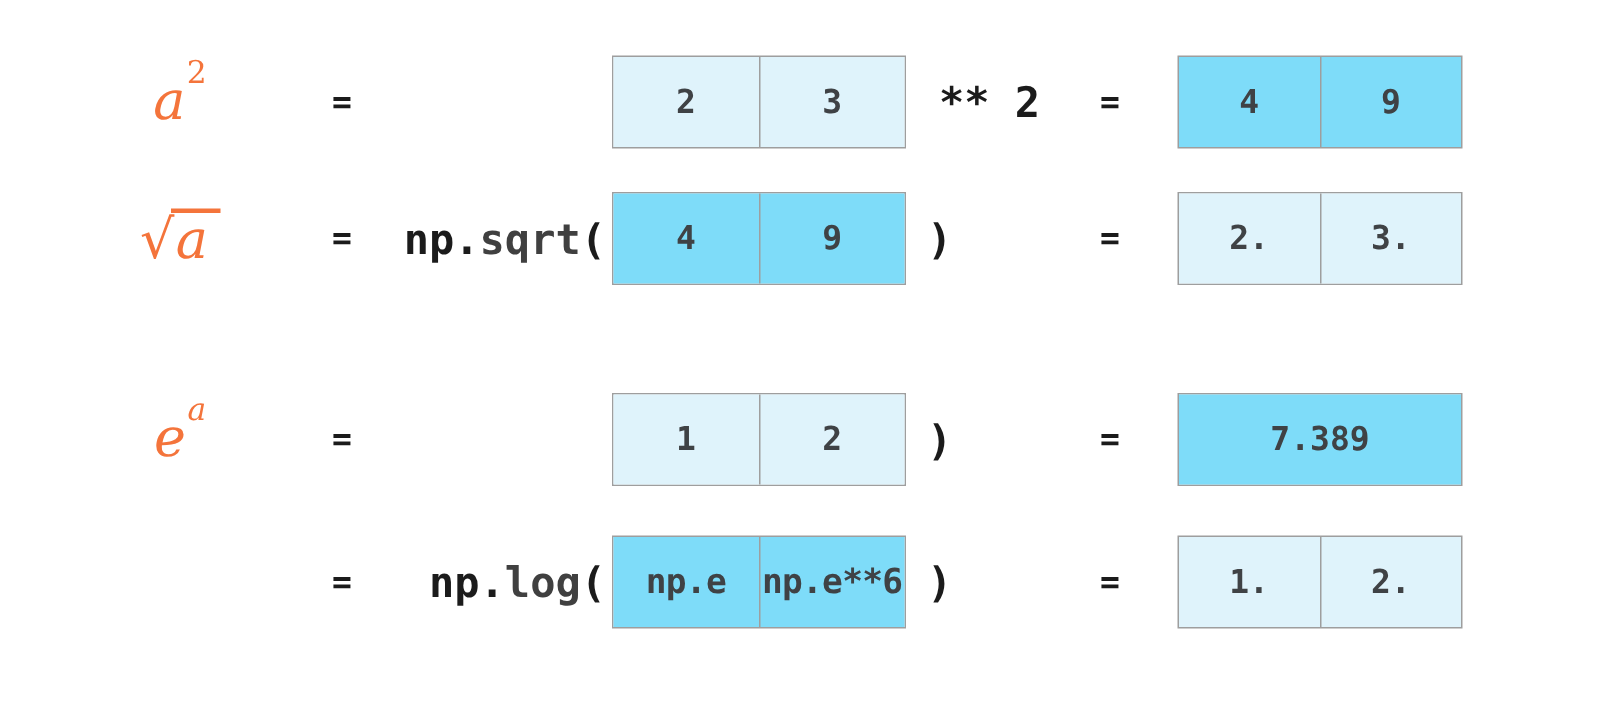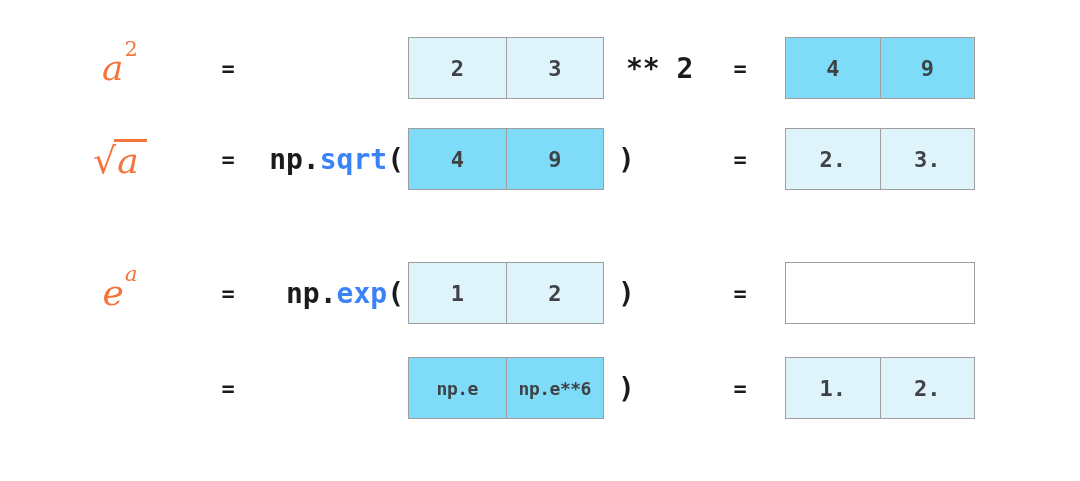--- a/index.html
+++ b/index.html
@@ -26,34 +26,34 @@
   .math sup { font-size:0.58em; line-height:0; position:relative; top:-0.52em; margin-left:1px; }
   .math sup.up { font-style:normal; }
   .math .up { font-style:normal; }
   .math .rad { font-style:normal; margin-right:-2px; }
   .math .under { display:inline-block; border-top:3px solid #F4743B; padding:1px 8px 0 3px; line-height:1.0; }
   .math .fnspace { margin-left:7px; }
 
   .eq { font-size:22px; font-weight:bold; color:#1B1B1B; }
 
   .code { font-size:28px; font-weight:bold; color:#1B1B1B; white-space:pre; }
-  .code .fn { color:#3b82f6; }
+  .code .fn { color:#404040; }
 
   .cells {
     display:flex; width:100%; height:62px; box-sizing:border-box;
     border:1px solid #9E9E9E; background:#ffffff;
   }
   .cell {
     flex:1 1 0; display:flex; align-items:center; justify-content:center;
     font-size:22px; font-weight:bold; color:#3F4245; overflow:hidden;
   }
   .cell + .cell { border-left:1px solid #9E9E9E; }
   .light .cell { background:#DFF3FB; }
   .dark  .cell { background:#7EDCF9; }
-  .cell.tight { font-size:18px; letter-spacing:-0.5px; }
+  .cell.tight { font-size:23px; letter-spacing:-0.5px; }
 </style>
 </head>
 <body>
 
 <div class="canvas">
 
   <div class="row row-1">
     <div class="col-label">
       <span class="math"><span>a</span><sup class="up">2</sup></span>
     </div>
@@ -110,44 +110,45 @@
     </div>
   </div>
 
   <div class="row row-3">
     <div class="col-label">
       <span class="math"><span>e</span><sup>a</sup></span>
     </div>
     <div class="col-eq1">
       <span class="eq">=</span>
     </div>
-    <div class="col-func">
-      <span class="code"><span>np.</span><span class="fn">exp</span><span>(</span></span>
-    </div>
     <div class="col-array">
       <div class="cells light">
         <div class="cell">1</div>
         <div class="cell">2</div>
       </div>
     </div>
     <div class="col-suffix">
       <span class="code">)</span>
     </div>
     <div class="col-eq2">
       <span class="eq">=</span>
     </div>
     <div class="col-result">
       <div class="cells dark">
+        <div class="cell">7.389</div>
       </div>
     </div>
   </div>
 
   <div class="row row-4">
     <div class="col-eq1">
       <span class="eq">=</span>
+    </div>
+    <div class="col-func">
+      <span class="code"><span>np.</span><span class="fn">log</span><span>(</span></span>
     </div>
     <div class="col-array">
       <div class="cells dark">
         <div class="cell tight">np.e</div>
         <div class="cell tight">np.e**6</div>
       </div>
     </div>
     <div class="col-suffix">
       <span class="code">)</span>
     </div>

